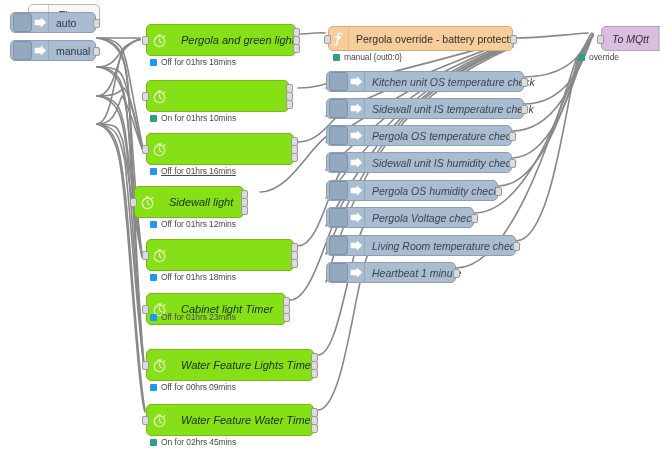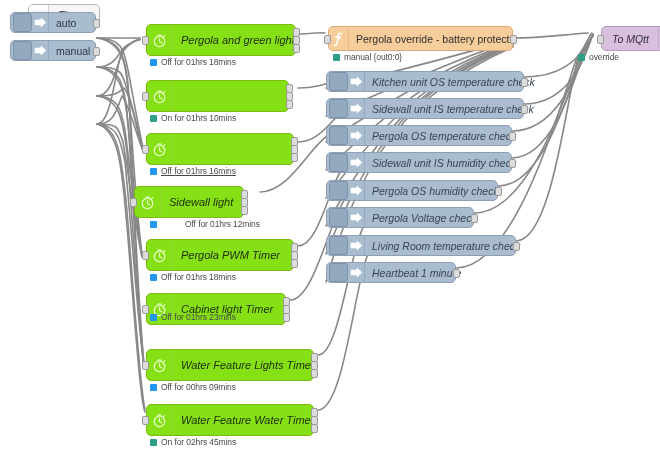--- a/index.html
+++ b/index.html
@@ -315,35 +315,34 @@
           <path d="M6.3 2.3h3.4" stroke="#eaffc9" stroke-width="1.3" stroke-linecap="round"></path>
           <path d="M12.3 4.1l1.3-1.3" stroke="#eaffc9" stroke-width="1.3" stroke-linecap="round"></path>
         </svg>
     </div>
     <span class="label">Sidewall light</span>
     <div class="port inp" style="top:11px;"></div>
     <div class="port out" style="top:3px;"></div>
     <div class="port out" style="top:11px;"></div>
     <div class="port out" style="top:19px;"></div>
   </div>
-  <div class="status" style="left:150px;top:220px;gap:24px;">
+  <div class="status" style="left:150px;top:220px;">
     <span class="dot" style="background:#2196f3;"></span>
     <span class="txt">Off for 01hrs 12mins</span>
   </div>
 
   <div class="node timernode" style="left:146px;top:239px;width:148px;">
     <div class="tico">
       <svg width="15" height="15" viewBox="0 0 16 16">
           <circle cx="8" cy="9" r="5.6" fill="none" stroke="#eaffc9" stroke-width="1.3"></circle>
           <path d="M8 5.6V9l2.3 1.4" fill="none" stroke="#eaffc9" stroke-width="1.3" stroke-linecap="round"></path>
           <path d="M6.3 2.3h3.4" stroke="#eaffc9" stroke-width="1.3" stroke-linecap="round"></path>
           <path d="M12.3 4.1l1.3-1.3" stroke="#eaffc9" stroke-width="1.3" stroke-linecap="round"></path>
         </svg>
     </div>
-    <span class="label">Pergola PWM Timer</span>
     <div class="port inp" style="top:11px;"></div>
     <div class="port out" style="top:3px;"></div>
     <div class="port out" style="top:11px;"></div>
     <div class="port out" style="top:19px;"></div>
   </div>
   <div class="status" style="left:150px;top:273px;">
     <span class="dot" style="background:#2196f3;"></span>
     <span class="txt">Off for 01hrs 18mins</span>
   </div>
 

